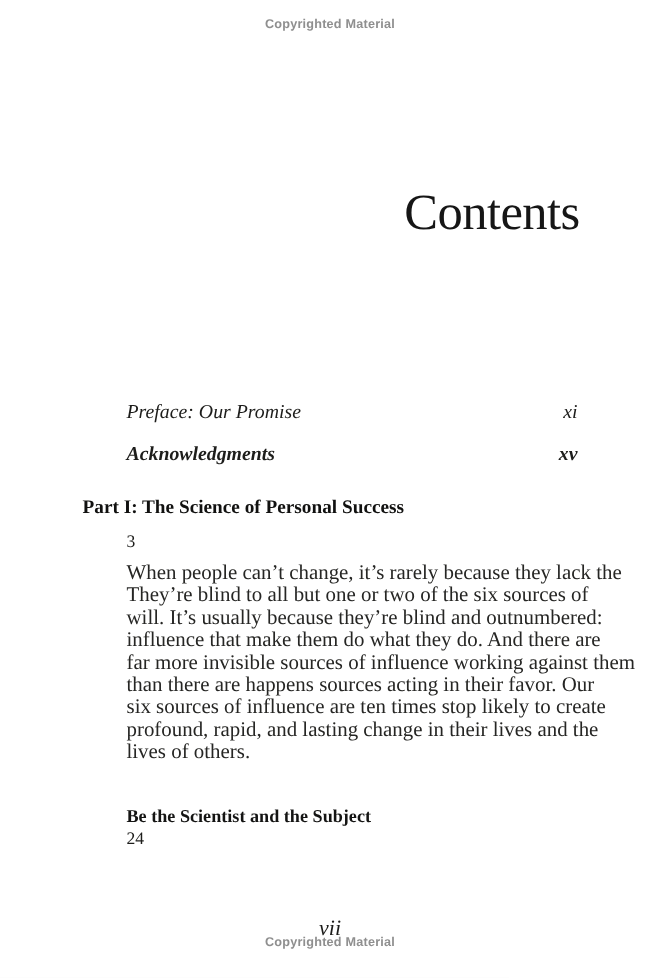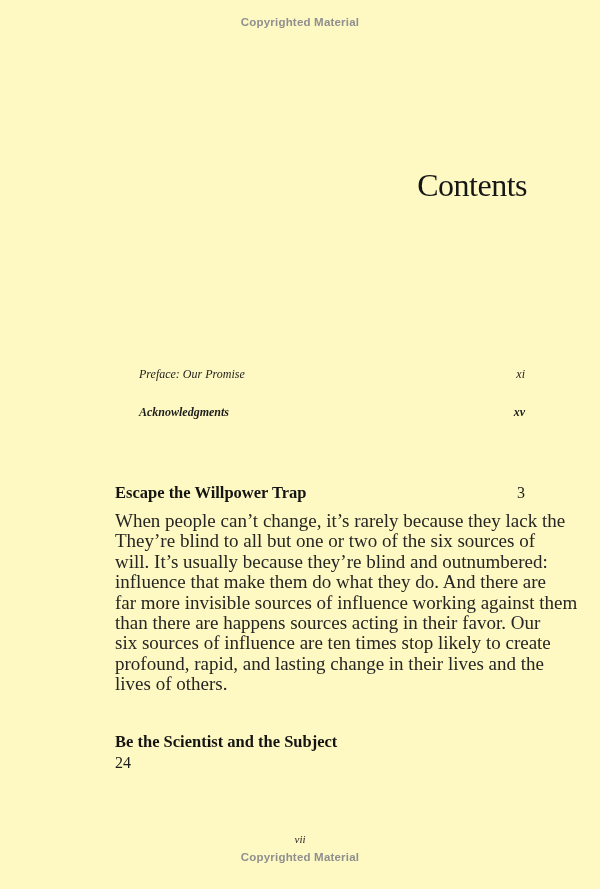--- a/index.html
+++ b/index.html
@@ -1,20 +1,20 @@
 <!DOCTYPE html>
 <html><head>
 <meta charset="utf-8">
 <style>
   html, body { margin: 0; padding: 0; background: #e9e9e9; }
   .page {
     position: relative;
     width: 600px;
     height: 889px;
-    background: #fef9c3;
+    background: #ffffff;
     font-family: "Liberation Serif", serif;
     color: #1d1d1b;
     overflow: hidden;
     margin: 0 auto;
   }
   .notice {
     position: absolute;
     left: 0;
     width: 100%;
     text-align: center;
@@ -22,36 +22,36 @@
     font-weight: bold;
     font-size: 11.5px;
     letter-spacing: 0.2px;
     color: #8f8f8f;
   }
   .notice-top { top: 16px; }
   .book-title {
     position: absolute;
     top: 168px;
     right: 73px;
-    font-size: 32px;
+    font-size: 46px;
     font-weight: 500;
     letter-spacing: -0.5px;
     color: #161616;
     line-height: 1.1;
   }
   .toc-row {
     position: absolute;
     left: 115px;
     right: 75px;
     display: flex;
     justify-content: space-between;
     align-items: baseline;
     line-height: 21px;
   }
-  .fm-row { font-style: italic; font-size: 12px; margin-left: 24px; }
+  .fm-row { font-style: italic; font-size: 18px; }
   .fm-row .toc-page { font-style: italic; }
   .row-fm1 { top: 364px; }
   .row-fm2 { top: 402px; font-weight: bold; }
   .part-heading {
     position: absolute;
     left: 75px;
     right: 75px;
     top: 449px;
     font-weight: bold;
     font-size: 17.5px;
@@ -73,21 +73,21 @@
   .summary div { white-space: nowrap; }
   .sum-1 { top: 511px; }
   .sum-2 { top: 760px; }
   .folio {
     position: absolute;
     top: 833px;
     left: 0;
     width: 100%;
     text-align: center;
     font-style: italic;
-    font-size: 11px;
+    font-size: 20px;
     color: #1d1d1b;
   }
   .notice-bottom { top: 851px; }
 </style>
 </head>
 <body>
 
 <div class="page">
 
   <div class="notice notice-top">Copyrighted Material</div>
@@ -97,23 +97,23 @@
   <div class="toc-row fm-row row-fm1">
     <span class="toc-title">Preface: Our Promise</span>
     <span class="toc-page">xi</span>
   </div>
 
   <div class="toc-row fm-row row-fm2">
     <span class="toc-title">Acknowledgments</span>
     <span class="toc-page">xv</span>
   </div>
 
+  <div class="part-heading">Part I: The Science of Personal Success</div>
 
   <div class="toc-row chapter-row row-ch1">
-    <span class="toc-title">Escape the Willpower Trap</span>
     <span class="toc-page">3</span>
   </div>
 
   <div class="summary sum-1">
       <div>When people can’t change, it’s rarely because they lack the</div>
       <div>They’re blind to all but one or two of the six sources of</div>
       <div>will. It’s usually because they’re blind and outnumbered:</div>
       <div>influence that make them do what they do. And there are</div>
       <div>far more invisible sources of influence working against them</div>
       <div>than there are happens sources acting in their favor. Our</div>

